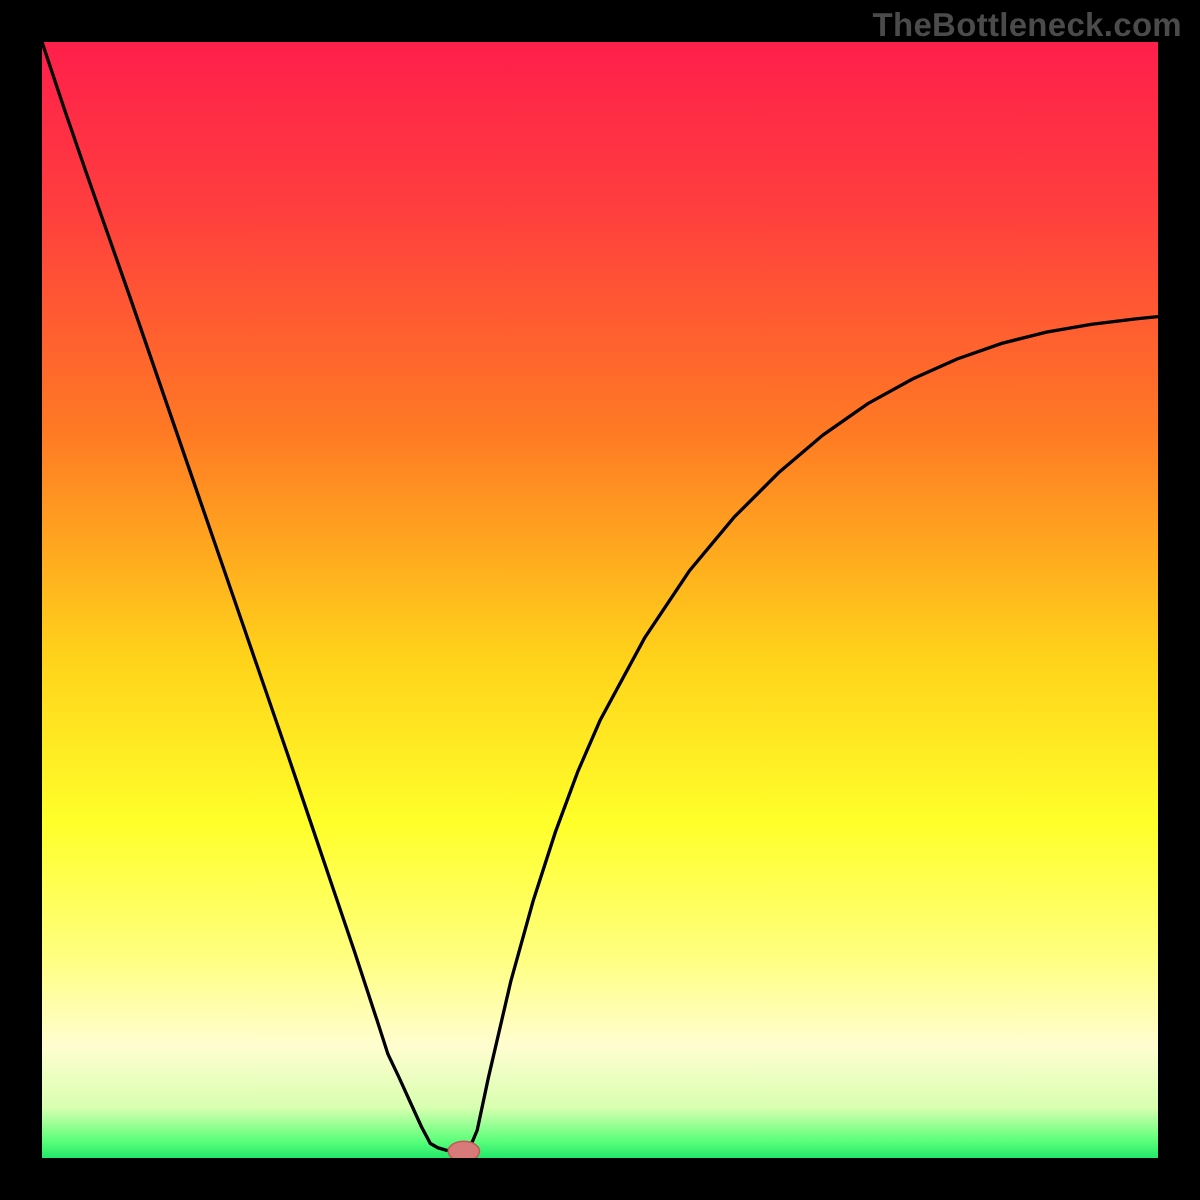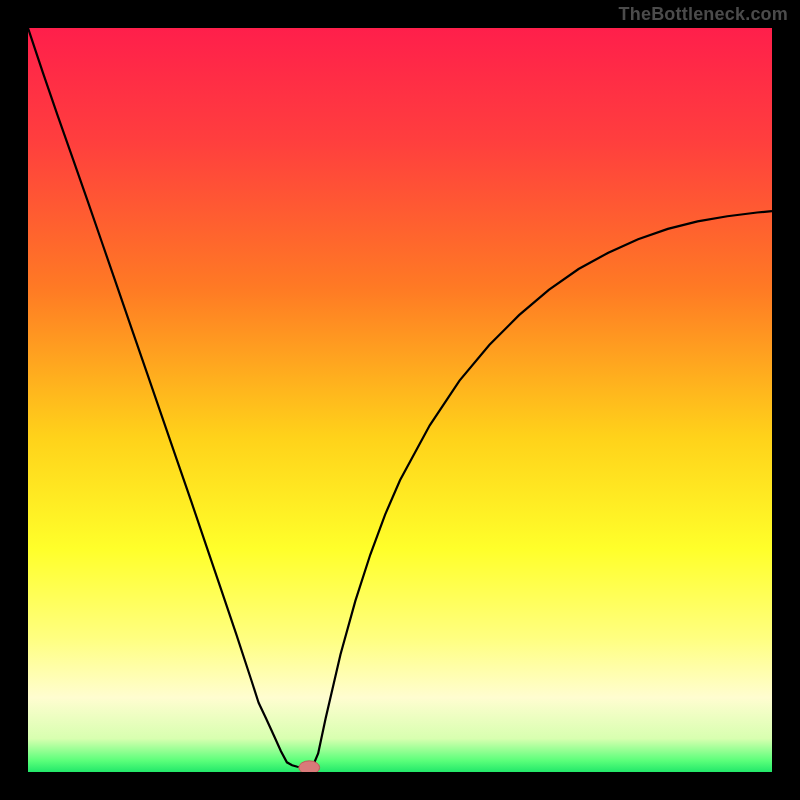--- a/index.html
+++ b/index.html
@@ -15,21 +15,21 @@
     position: relative;
     width: 800px;
     height: 800px;
     background: #000;
   }
   .watermark {
     position: absolute;
     top: 4px;
     right: 12px;
     color: #4b4b4b;
-    font-size: 18px;
+    font-size: 22px;
     font-weight: 600;
     letter-spacing: 0.2px;
     z-index: 50;
     user-select: none;
   }
   .plot-wrap {
     position: absolute;
     left: 28px;
     top: 28px;
     width: 744px;

